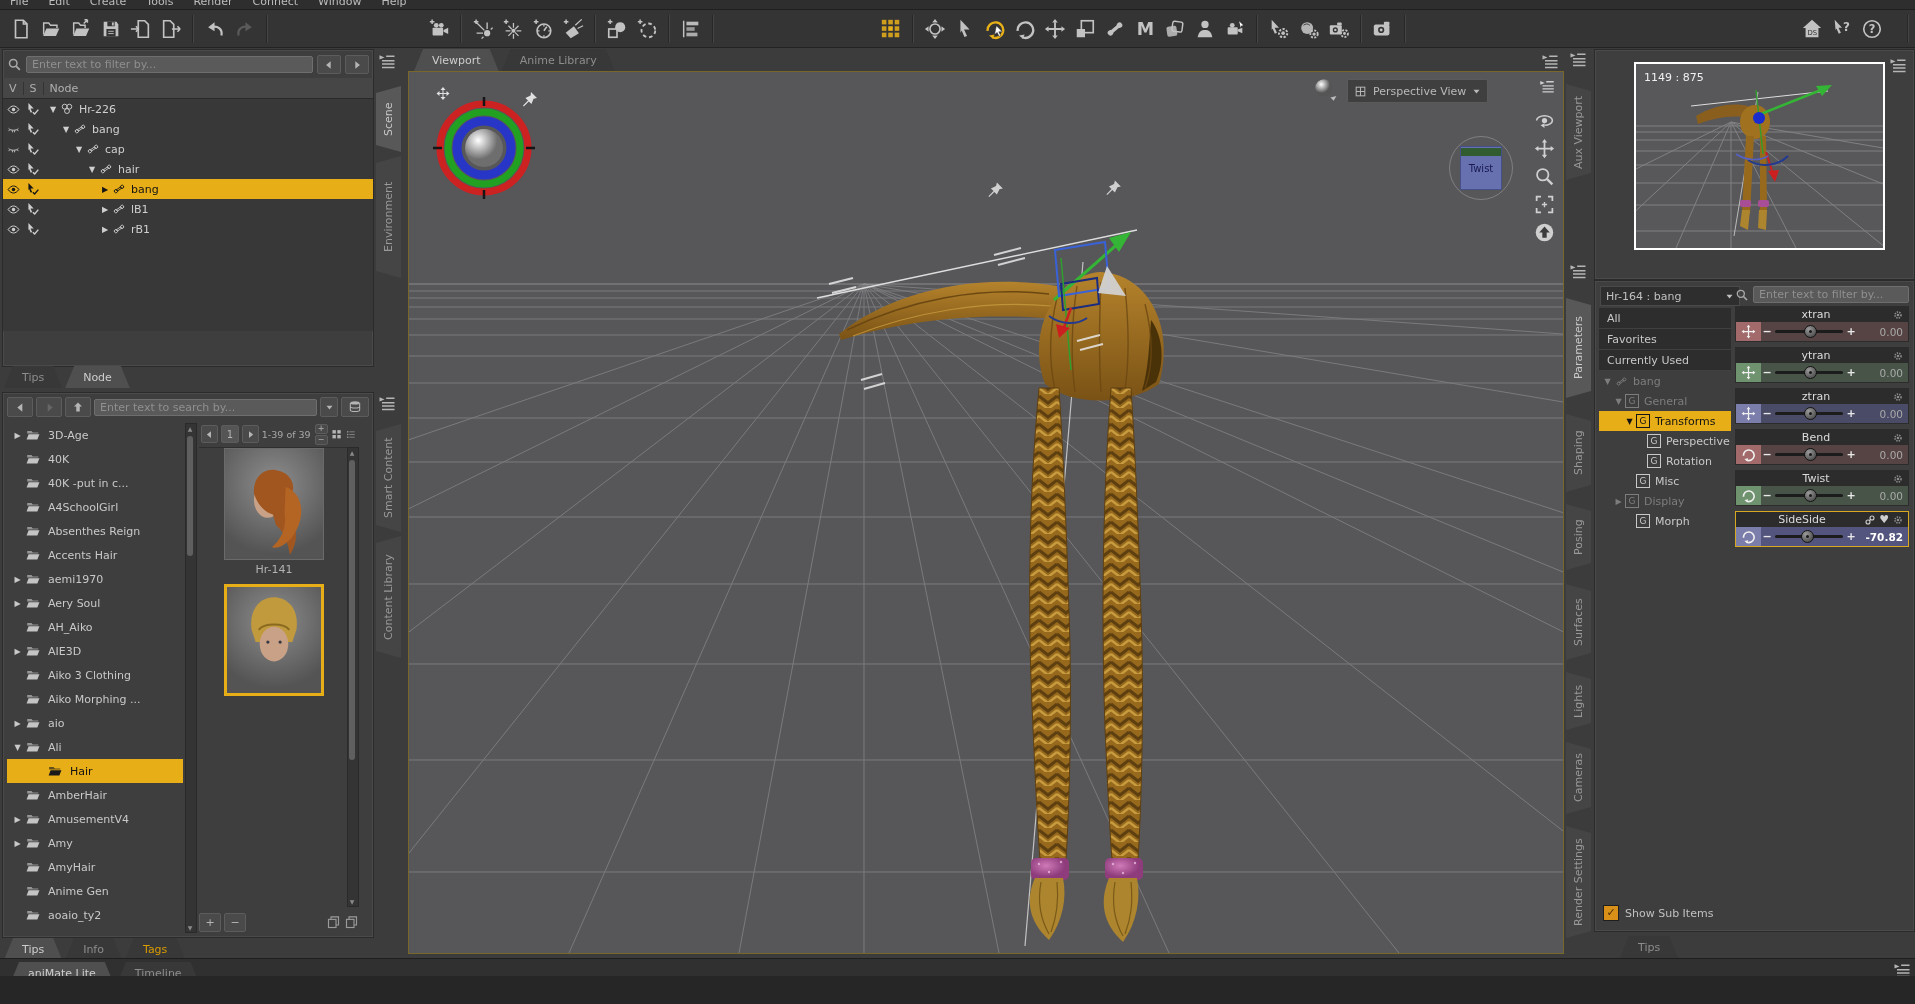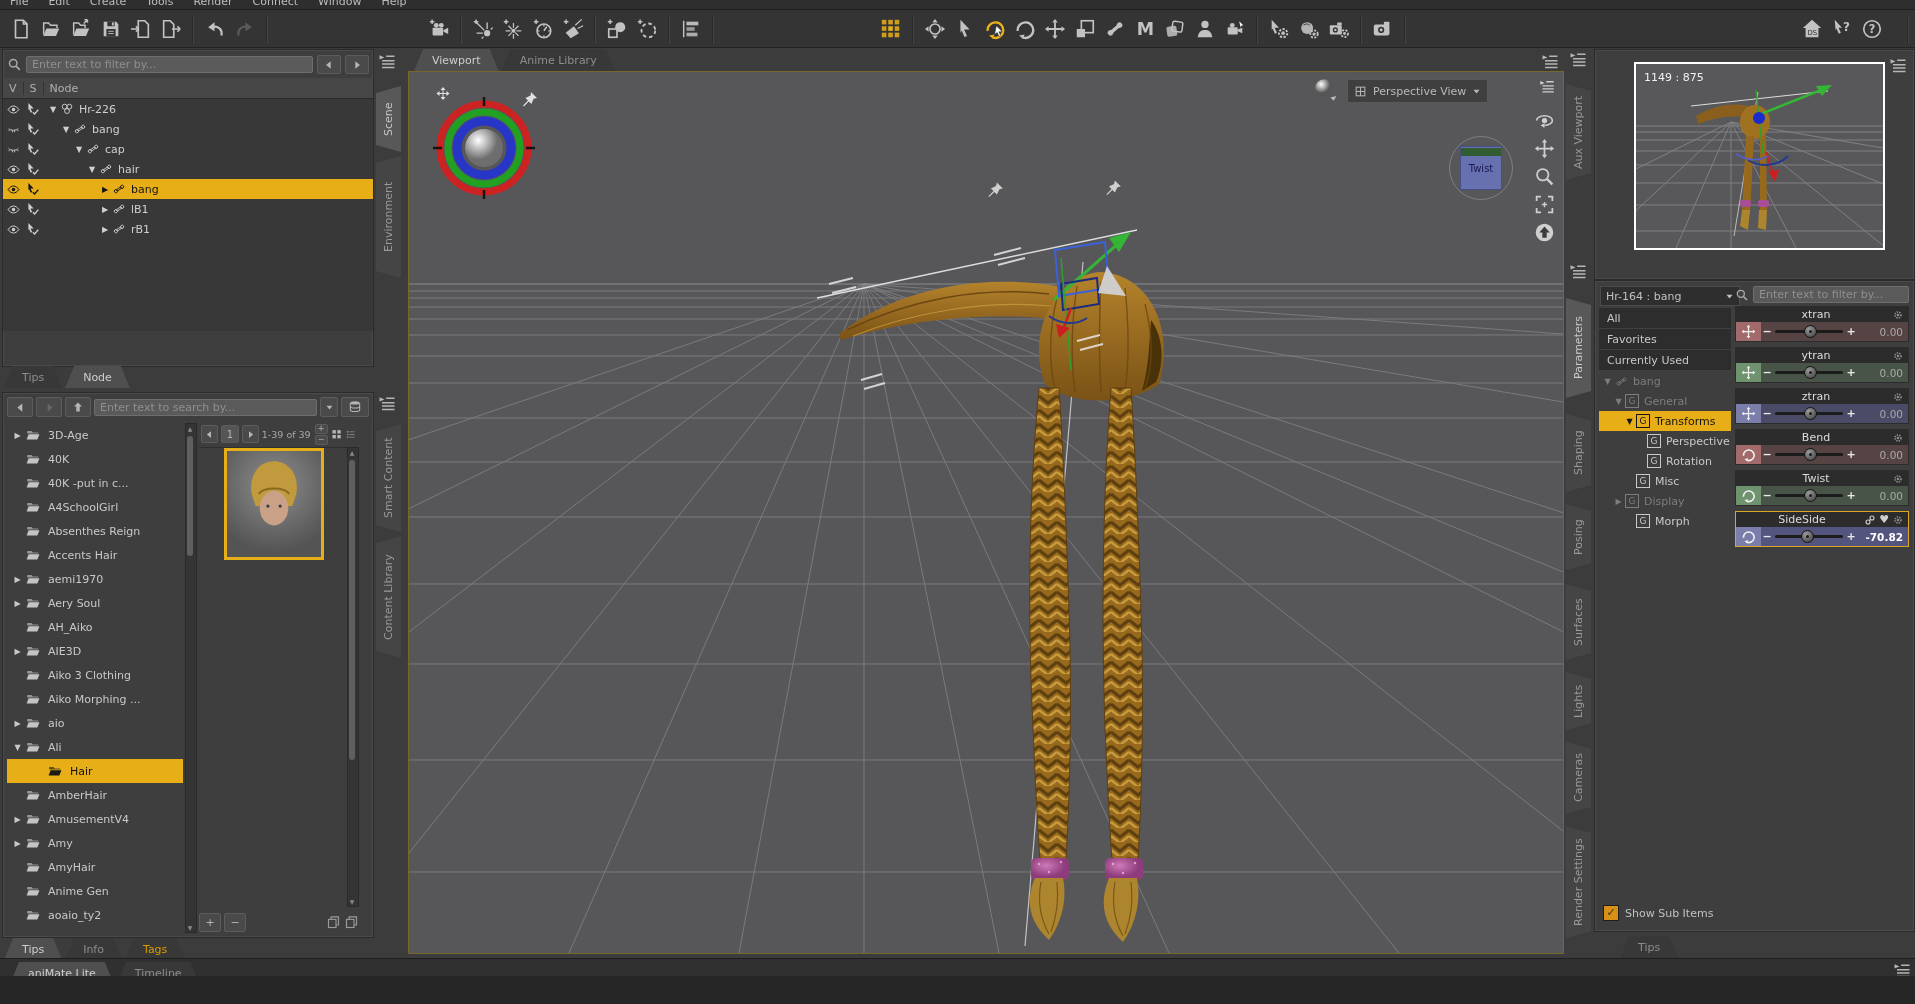--- a/index.html
+++ b/index.html
@@ -1010,20 +1010,28 @@
             </svg>
           </span>
         <span class="icn" style="width:13px;height:13px;color:#8a8a8a">
             <svg viewBox="0 0 24 24">
               <path d="M4 5h3v3H4zM4 10.5h3v3H4zM4 16h3v3H4z" fill="currentColor"></path>
               <path d="M9 6.5h11M9 12h11M9 17.5h11" stroke="currentColor" stroke-width="1.8"></path>
             </svg>
           </span>
       </div>
       <div id="thumb-list" style="position:absolute;top:24px;bottom:26px;left:0;right:12px;overflow:hidden;border-top:1px solid #2e2e2e">
+          <div class="thumb">
+     <div class="timg"><svg viewBox="0 0 92 104" width="100%" height="100%">
+                <ellipse cx="40" cy="48" rx="13" ry="17" fill="#c9a186"></ellipse>
+                <path d="M27 42c-1-15 9-24 21-22 10 1 17 9 16 18l-5 24c9 11 11 24 2 38-2-13-6-22-13-28l-3-10c-7-2-14-8-18-20z" fill="#a2561f"></path>
+                <path d="M57 36c15 5 19 24 10 41-6 12-17 18-23 16 10-9 14-20 12-32z" fill="#b46524"></path>
+              </svg></div>
+     <div class="tlabel">Hr-141</div>
+          </div>
           <div class="thumb sel">
      <div class="timg"><svg viewBox="0 0 92 104" width="100%" height="100%">
                 <path d="M24 42c-3-22 10-32 22-32s25 10 22 32l-4 12H28z" fill="#c09a3c"></path>
                 <ellipse cx="46" cy="56" rx="14" ry="17" fill="#c9a186"></ellipse>
                 <path d="M31 42c5-7 25-7 30 0" stroke="#8a6a20" fill="none" stroke-width="2"></path>
                 <circle cx="40" cy="54" r="1.6" fill="#3a3a46"></circle>
                 <circle cx="52" cy="54" r="1.6" fill="#3a3a46"></circle>
               </svg></div>
      </div>
         </div>

